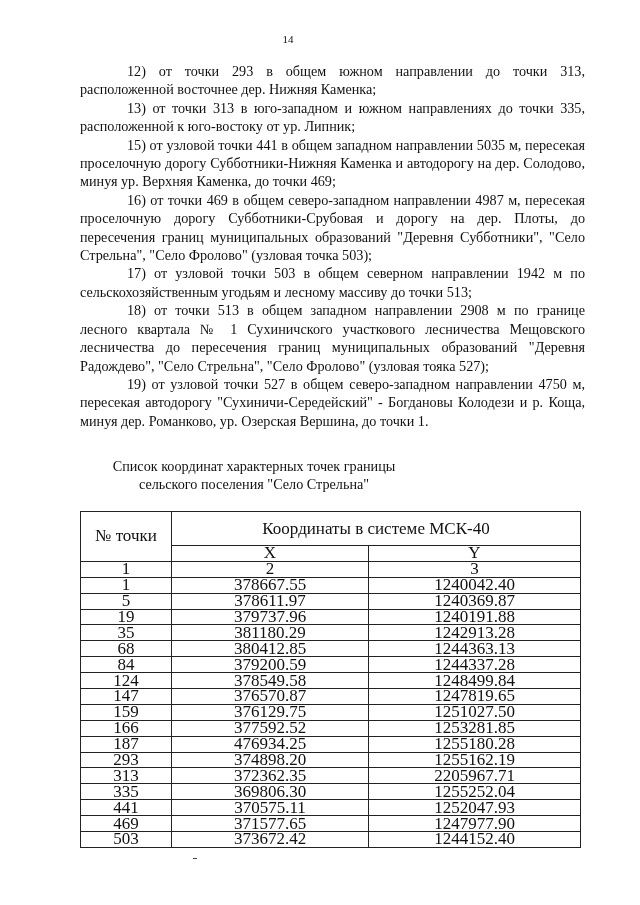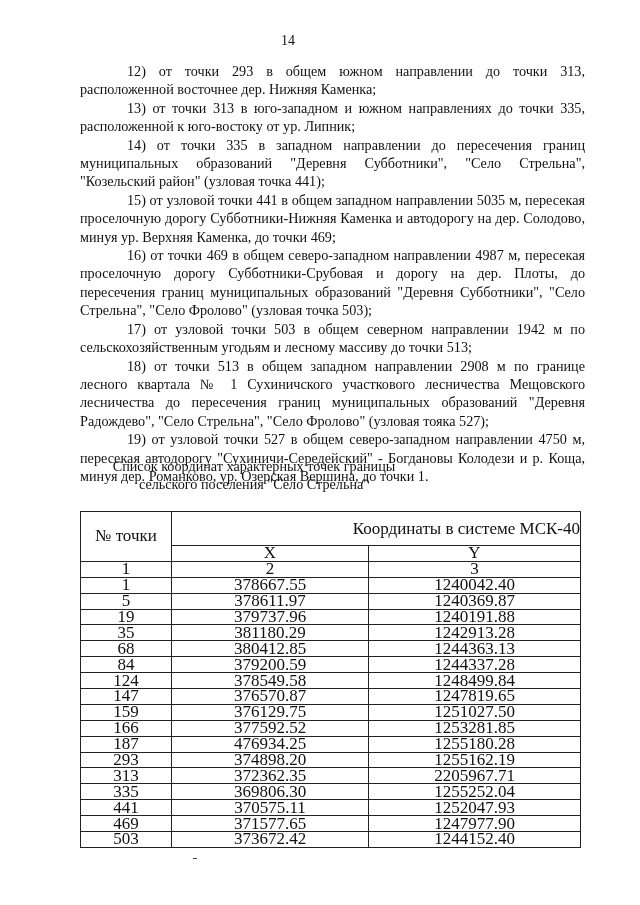--- a/index.html
+++ b/index.html
@@ -2,54 +2,53 @@
 <html><head>
 <meta charset="utf-8">
 <style>
   html, body { margin: 0; padding: 0; background: #ffffff; }
   body {
     width: 640px; height: 905px; position: relative; overflow: hidden;
     font-family: "Liberation Serif", "DejaVu Serif", serif; color: #111;
   }
   .page-number {
     position: absolute; top: 33px; left: 0; width: 576px; text-align: center;
-    font-size: 14px;
+    font-size: 11px;
     font-family: Liberation Serif, serif;
   }
   .body-text {
     position: absolute; top: 62px; left: 80px; width: 505px;
     font-size: 14.2px; line-height: 18.4px; text-align: justify;
   }
   .body-text p { margin: 0; text-indent: 47px; }
   .list-title {
     position: absolute; top: 457px; left: 0; width: 508px; text-align: center;
     font-size: 14.2px; line-height: 18.4px;
   }
   table.coords {
     position: absolute; top: 511px; left: 80px; width: 500px;
     border-collapse: collapse; font-size: 17px; table-layout: fixed;
   }
   table.coords td, table.coords th {
     border: 1px solid #222; padding: 0; text-align: center; font-weight: normal;
     height: 14.9px; line-height: 14px;
   }
-  table.coords th.hdr-main { height: 33px; text-align: right; }
+  table.coords th.hdr-main { height: 33px; }
   table.coords th.hdr-num { }
   col.c1 { width: 91px; } col.c2 { width: 197px; } col.c3 { width: 212px; }
   .mark { position: absolute; top: 858px; left: 193px; width: 4px; height: 1px; background: #444; }
 </style>
 </head>
 <body>
 
 <div class="page-number">14</div>
 
 <div class="body-text">
   <p>12) от точки 293 в общем южном направлении до точки 313, расположенной восточнее дер. Нижняя Каменка;</p>
   <p>13) от точки 313 в юго-западном и южном направлениях до точки 335, расположенной к юго-востоку от ур. Липник;</p>
-  <p>14) от точки 335 в западном направлении до пересечения границ муниципальных образований "Деревня Субботники", "Село Стрельна", "Козельский район" (узловая точка 441);</p>
   <p>15) от узловой точки 441 в общем западном направлении 5035 м, пересекая проселочную дорогу Субботники-Нижняя Каменка и автодорогу на дер. Солодово, минуя ур. Верхняя Каменка,  до точки 469;</p>
   <p>16) от точки 469 в общем северо-западном направлении 4987 м, пересекая проселочную дорогу Субботники-Срубовая и дорогу на дер. Плоты, до пересечения границ муниципальных образований "Деревня Субботники", "Село Стрельна", "Село Фролово" (узловая точка 503);</p>
   <p>17) от узловой точки 503 в общем северном направлении 1942 м по сельскохозяйственным угодьям и лесному массиву до точки 513;</p>
   <p>18) от точки 513 в общем западном направлении 2908 м по границе лесного квартала № 1 Сухиничского участкового лесничества Мещовского лесничества до пересечения границ муниципальных образований "Деревня Радождево", "Село Стрельна", "Село Фролово" (узловая тояка 527);</p>
   <p>19) от узловой точки 527 в общем северо-западном направлении 4750 м, пересекая автодорогу "Сухиничи-Середейский" - Богдановы Колодези и р. Коща, минуя дер. Романково, ур. Озерская Вершина, до точки 1.</p>
 </div>
 
 <div class="list-title">
   <div>Список координат характерных точек границы</div>
   <div>сельского поселения "Село Стрельна"</div>

